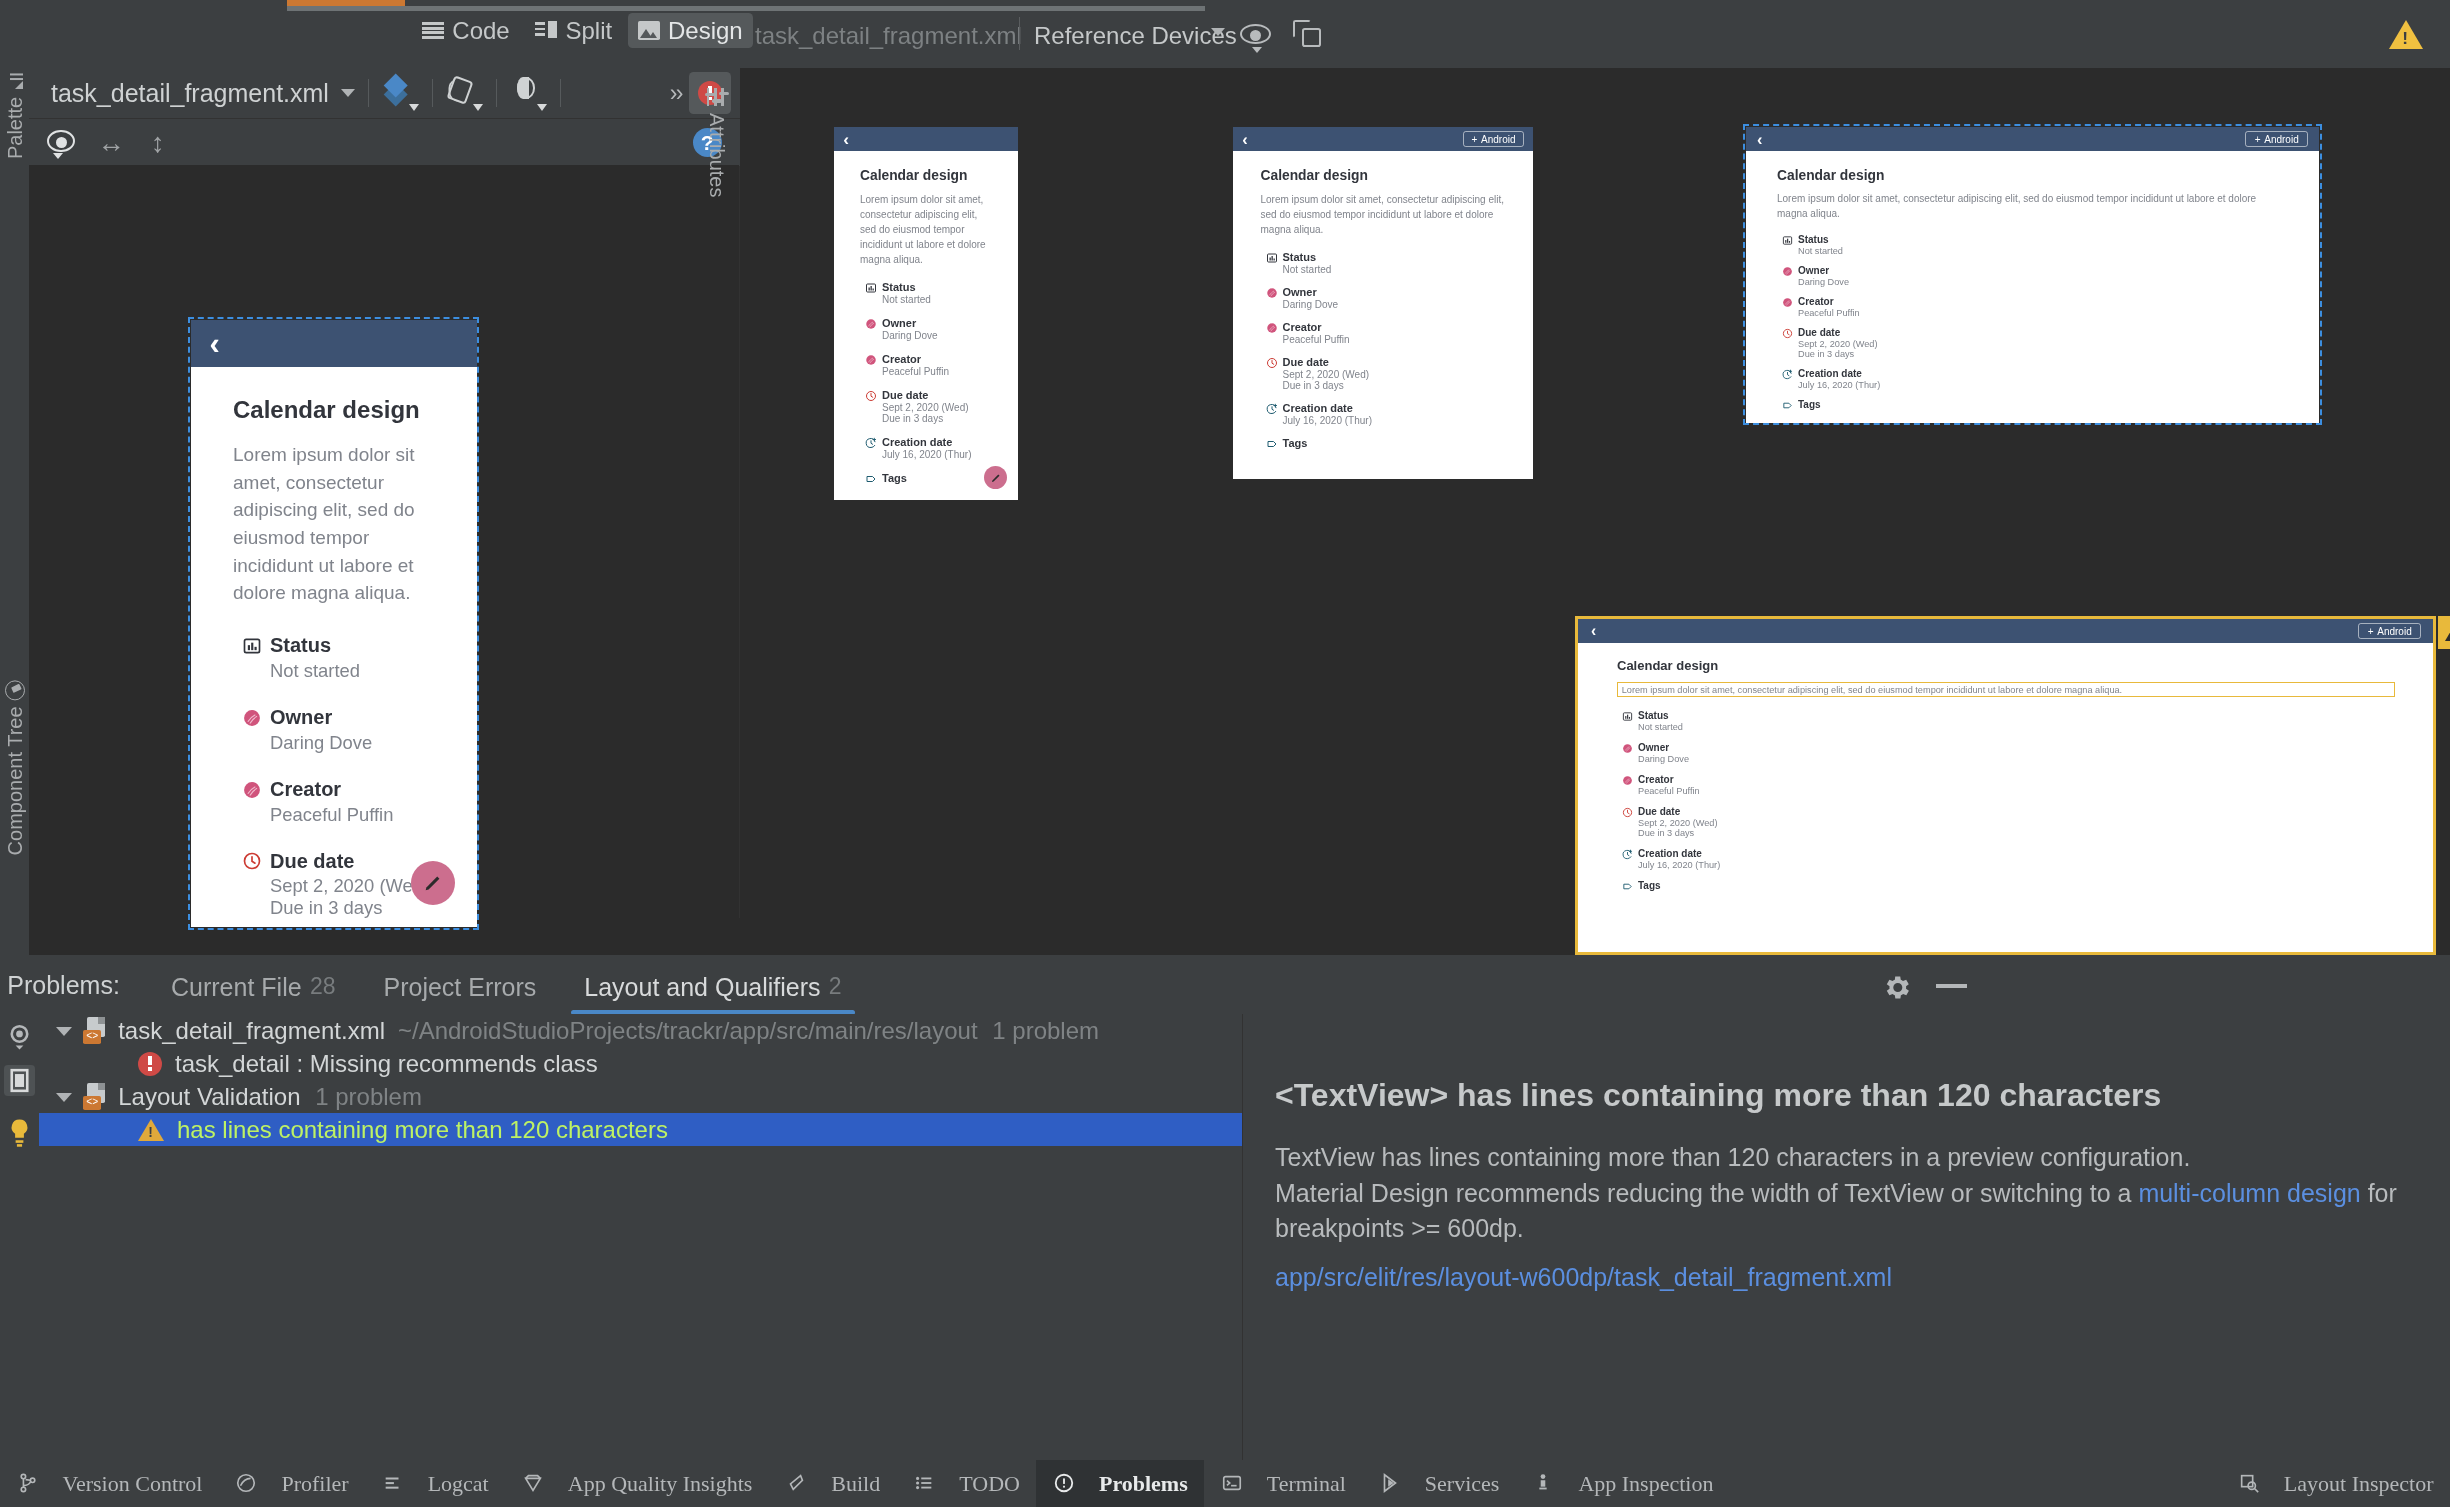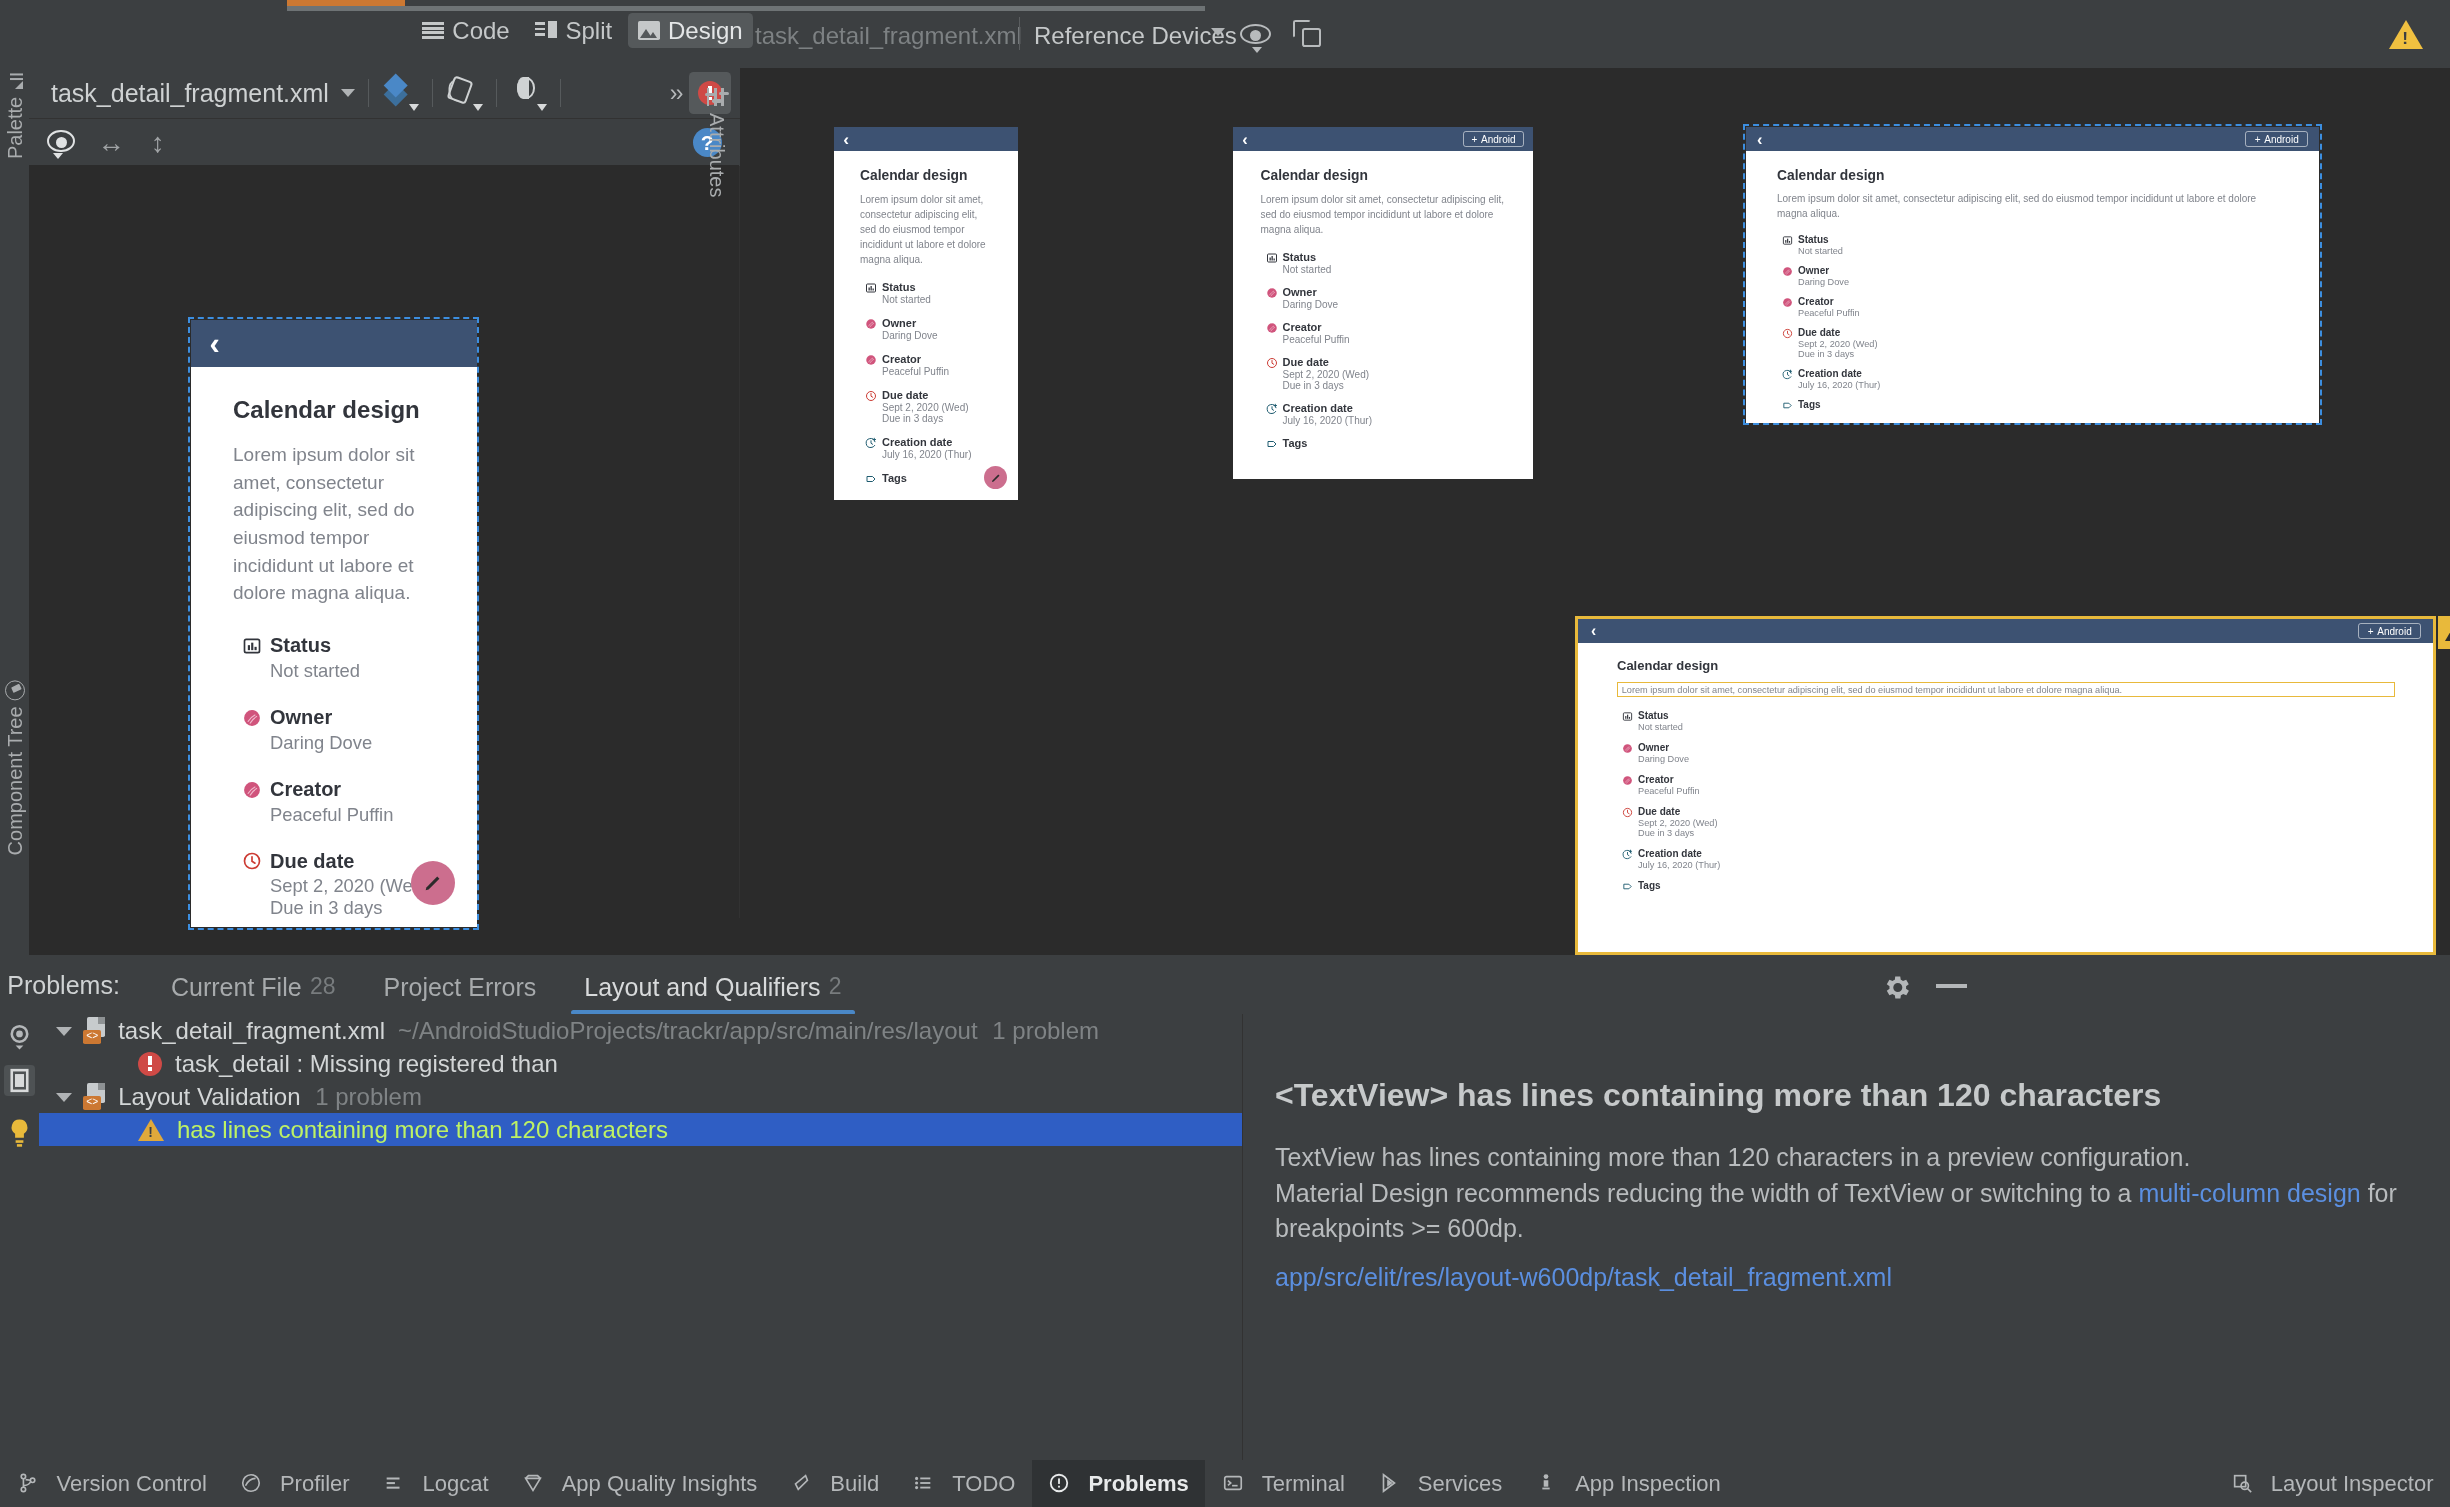--- a/index.html
+++ b/index.html
@@ -246,22 +246,22 @@
   .dt-link { color:#5b8fe0; cursor:pointer; }
   .dt-aff { font-size:25px; font-weight:bold; color:#c6c9ca; margin-top:27.5px; }
   .dt-file { font-size:25px; color:#5b8fe0; margin-top:16.5px; cursor:pointer; }
 
   
   .statusbar {
     position:absolute; left:0; top:1460px; width:2450px; height:48px; background:#3c3f41;
     display:flex; align-items:center;
   }
   .sb-item {
-    display:flex; align-items:center; gap:16px; height:48px; padding:0 16.5px;
-    font-size:22px; color:#b4b7b9; cursor:pointer; white-space:nowrap;
+    display:flex; align-items:center; gap:22px; height:48px; padding:0 16.5px;
+    font-size:22px; color:#b4b7b9; cursor:pointer; white-space:nowrap;font-family:Liberation Serif, serif;
   }
   .sb-item.active { background:#2f3234; color:#e8eaeb; font-weight:bold; }
   .sb-right { margin-left:auto; display:flex; align-items:center; }
   .sbi { width:24px; height:24px; position:relative; flex:0 0 auto; }
 </style>
 </head>
 <body>
 
 <div id="root">
 
@@ -901,21 +901,21 @@
               <span class="sheet"></span>
               <span class="fold"></span>
               <span class="tag">&lt;&gt;</span>
             </span>
         <span class="fname">task_detail_fragment.xml</span>
         <span class="fpath">~/AndroidStudioProjects/trackr/app/src/main/res/layout</span>
         <span class="fprob">1 problem</span>
       </div>
           <div class="tree-row lvl2">
         <span class="err-dot"></span>
-        <span class="msgtxt">task_detail <androidx.coordinatorlayout.widget.coordinatorlayout>: Missing registered than</androidx.coordinatorlayout.widget.coordinatorlayout></span>
+        <span class="msgtxt">task_detail <androidx.coordinatorlayout.widget.coordinatorlayout>: Missing recommends class</androidx.coordinatorlayout.widget.coordinatorlayout></span>
       </div>
           <div class="tree-row lvl1">
         <span class="tw"></span>
         <span class="xmlicon">
               <span class="sheet"></span>
               <span class="fold"></span>
               <span class="tag">&lt;&gt;</span>
             </span>
         <span class="fname">Layout Validation</span>
 

